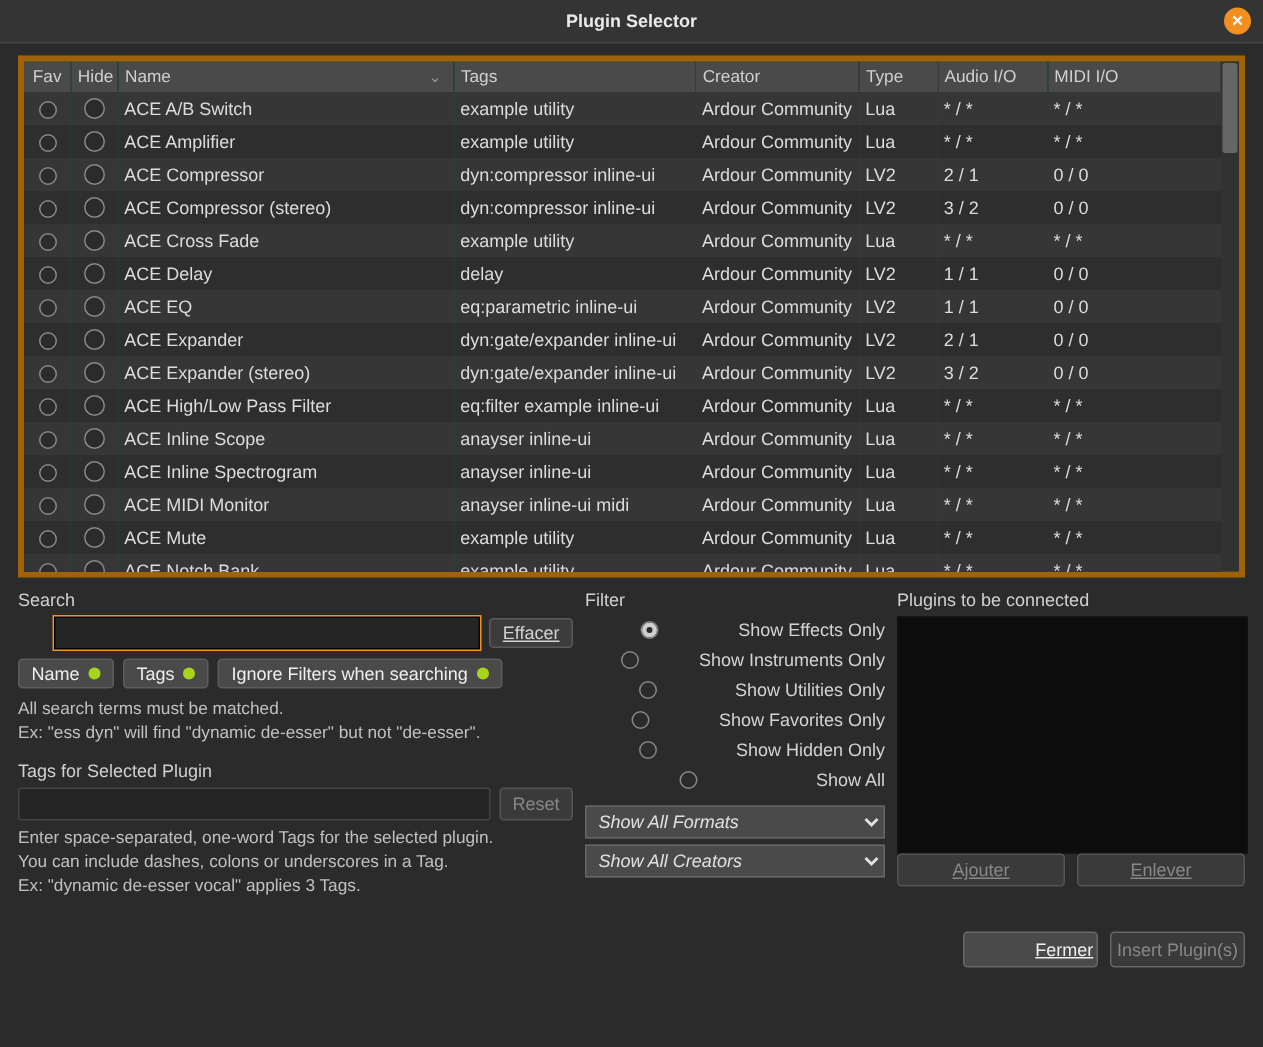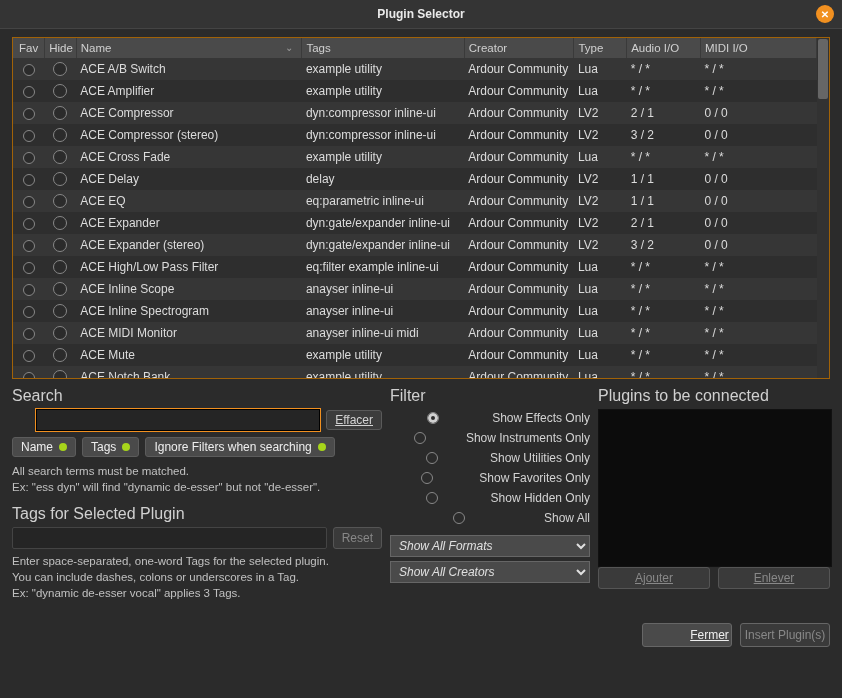--- a/index.html
+++ b/index.html
@@ -62,21 +62,21 @@
     justify-content: center;
     font-size: 10px;
     cursor: pointer;
   }
   .content {
     padding: 8px 12px;
   }
 
   
   .table-wrap {
-    border: 1px solid #a16207;
+    border: 4px solid #a16207;
     background: #14532d;
     height: 340px;
     position: relative;
     display: flex;
   }
   .table-scroll {
     flex: 1;
     overflow-y: auto;
     scrollbar-width: none;
   }
@@ -149,21 +149,21 @@
   }
 
   
   .lower {
     display: grid;
     grid-template-columns: 370px 200px 1fr;
     gap: 8px;
     margin-top: 6px;
   }
   .lower h3 {
-    font-size: 16px;
+    font-size: 12px;
     font-weight: normal;
     margin: 2px 0 4px 0;
     color: #d0d0d0;
   }
 
   .search-box {
     display: flex;
     align-items: center;
     gap: 6px;
     margin-bottom: 6px;

